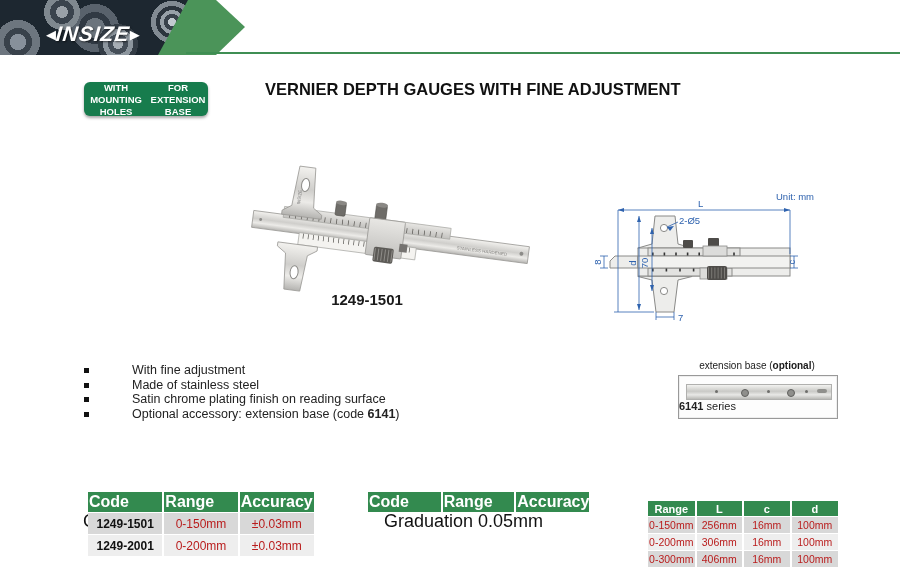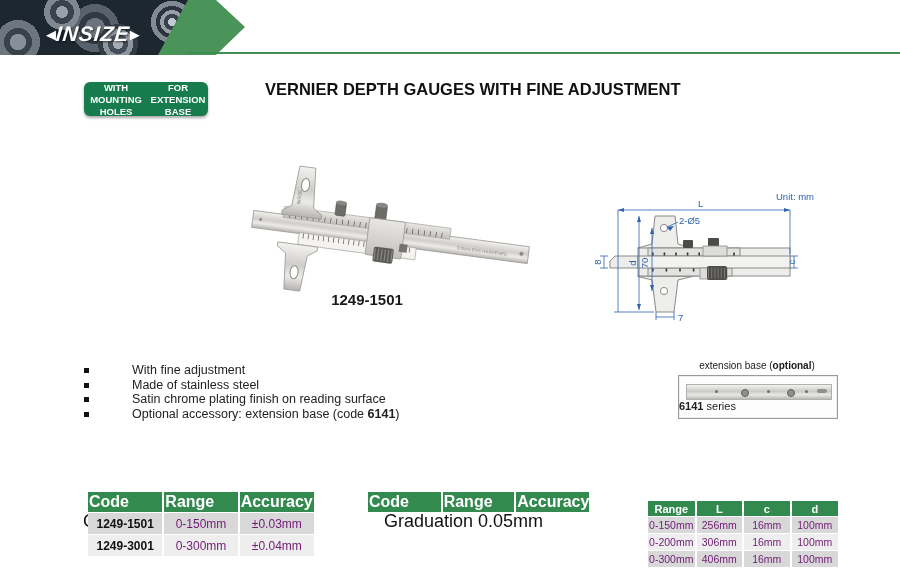--- a/index.html
+++ b/index.html
@@ -55,21 +55,21 @@
   .ext-bar b{position:absolute;top:3.5px;width:6px;height:6px;border-radius:50%;
     background:#8f8f8c;border:1px solid #5f5f5d;}
   .ext-series{position:absolute;left:0;top:24px;width:100%;text-align:left;font-size:11px;color:#222;}
 
   
   .tbl-head{position:absolute;font-size:18px;font-weight:normal;color:#111;margin-top:36px;}
   table.spec{position:absolute;border-collapse:collapse;table-layout:fixed;}
   table.spec th{background:#338a4f;color:#fff;font-weight:bold;}
   table.spec th,table.spec td{border-left:2px solid #fff;border-top:1px solid #fff;}
   table.spec th:first-child,table.spec td:first-child{border-left:none;}
-  table.spec td{text-align:center;color:#701a75;}
+  table.spec td{text-align:center;color:#b91c1c;}
   table.spec tr:nth-child(odd) td{background:#d8d8d8;}
   table.spec tr:nth-child(even) td{background:#eeeeee;}
   table.grad{width:226px;font-size:12px;}
   table.grad th{height:16px;font-size:16px;text-align:left;}
   table.grad td{height:19px;}
   table.grad td:first-child{font-weight:bold;color:#111;}
   #t1{left:88px;top:491px;} #t2{left:368px;top:491px;width:221px;}
   #t3{left:648px;top:500px;width:190px;font-size:10.5px;}
   #t3 th{height:13px;font-size:11px;text-align:center;}
   #t3 td{height:14px;}
@@ -238,23 +238,23 @@
           <th>Accuracy</th>
         </tr>
       </thead>
       <tbody>
         <tr>
           <td>1249-1501</td>
           <td>0-150mm</td>
           <td>±0.03mm</td>
         </tr>
         <tr>
-          <td>1249-3001</td>
-          <td>0-300mm</td>
-          <td>±0.04mm</td>
+          <td>1249-2001</td>
+          <td>0-200mm</td>
+          <td>±0.03mm</td>
         </tr>
       </tbody>
   </table>
 
   <div class="tbl-head" id="h2">Graduation 0.05mm</div>
   <table class="spec grad" id="t2">
     <thead>
         <tr>
           <th>Code</th>
           <th>Range</th>

